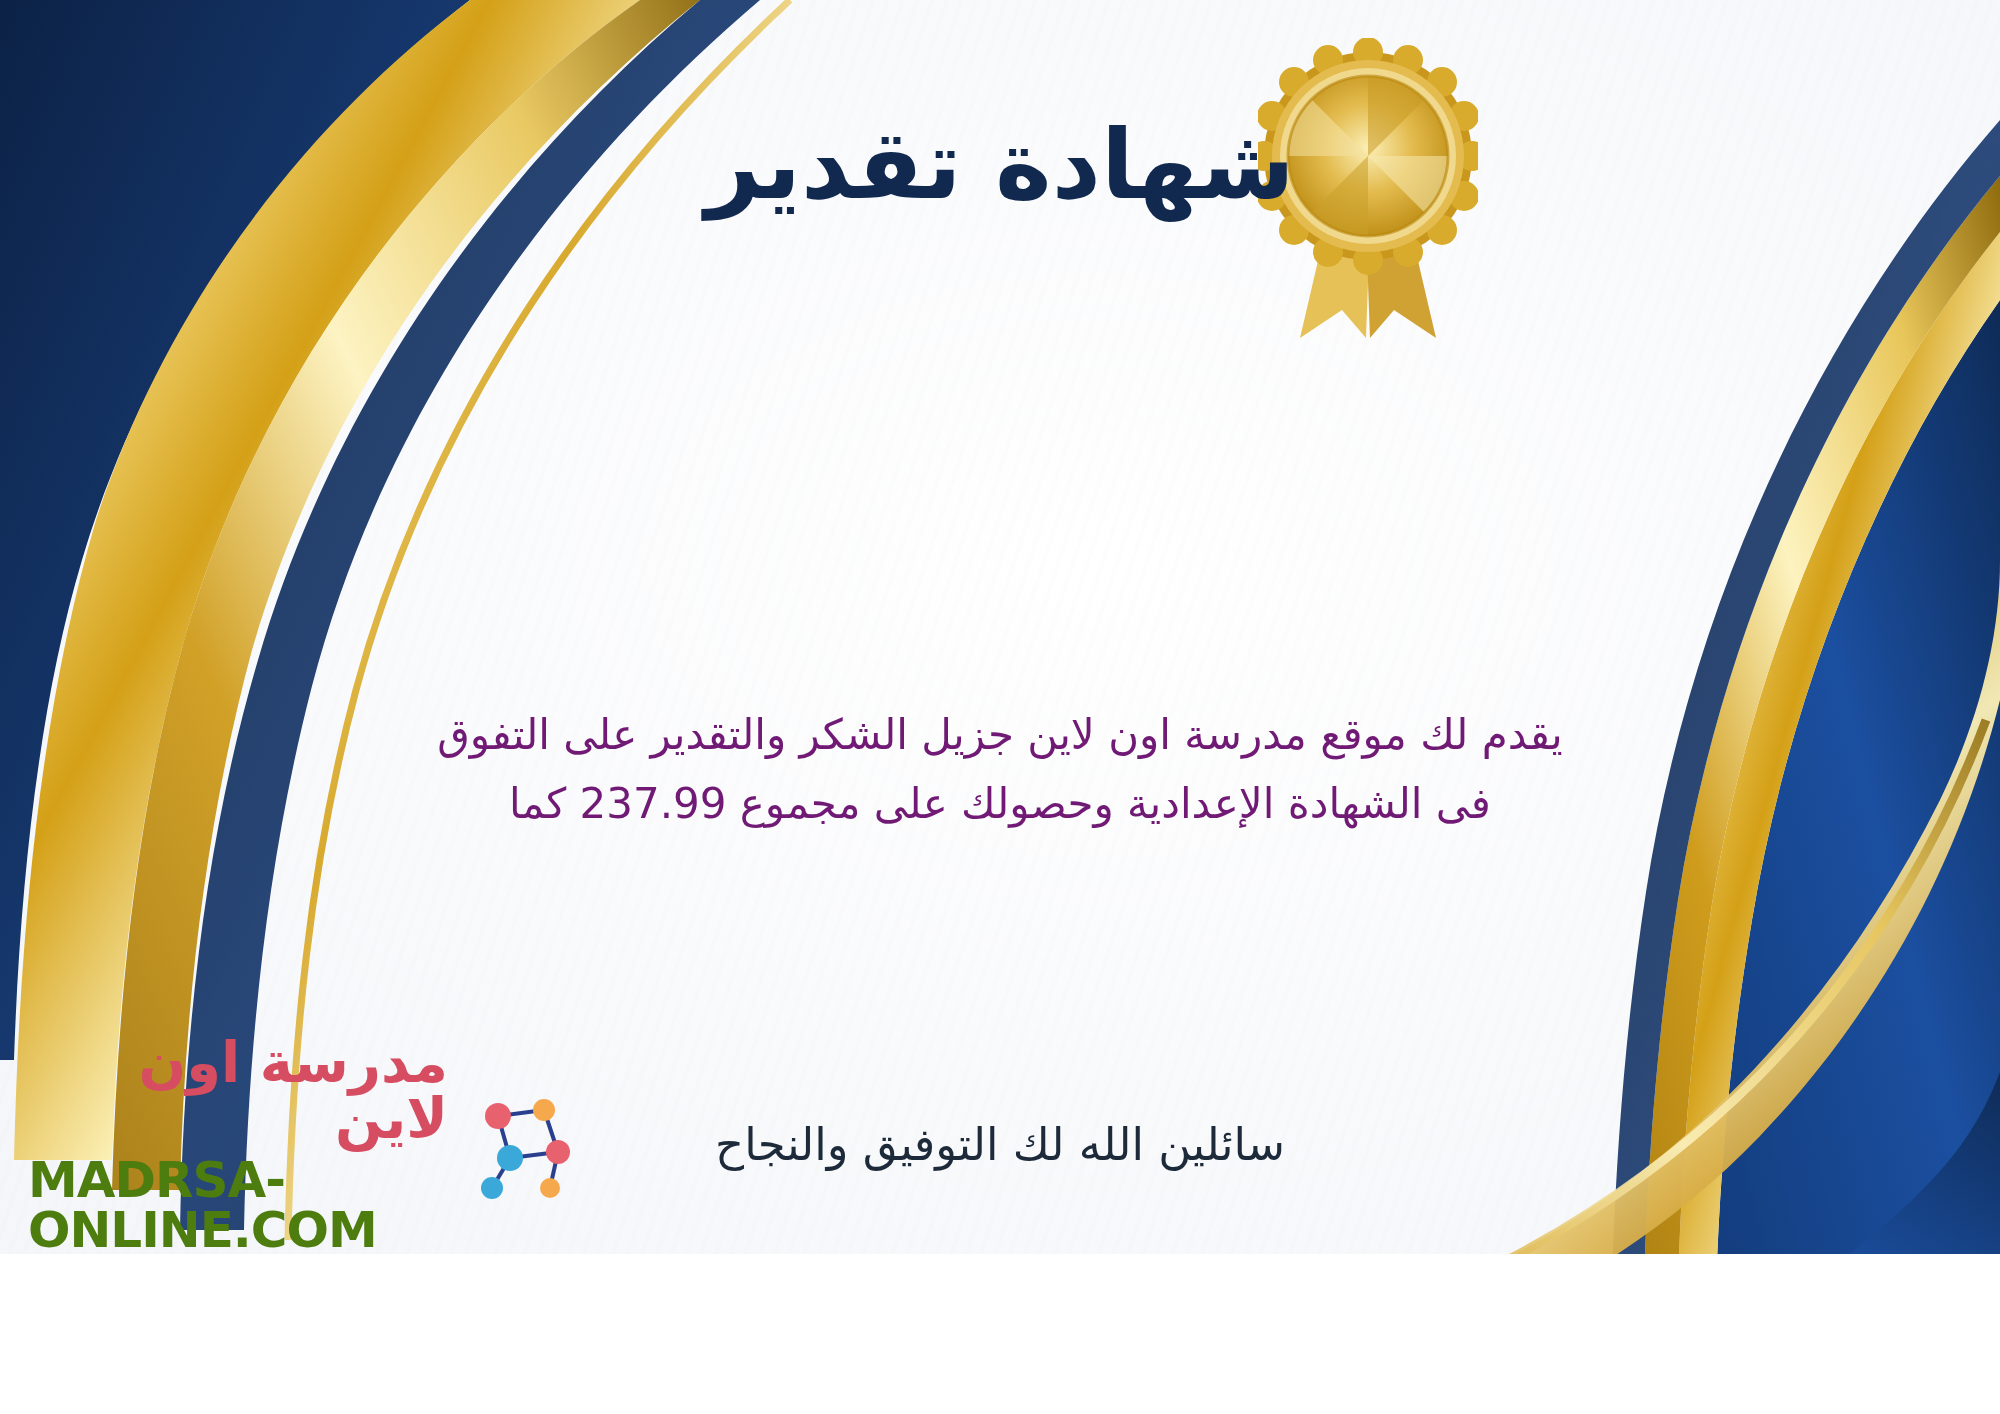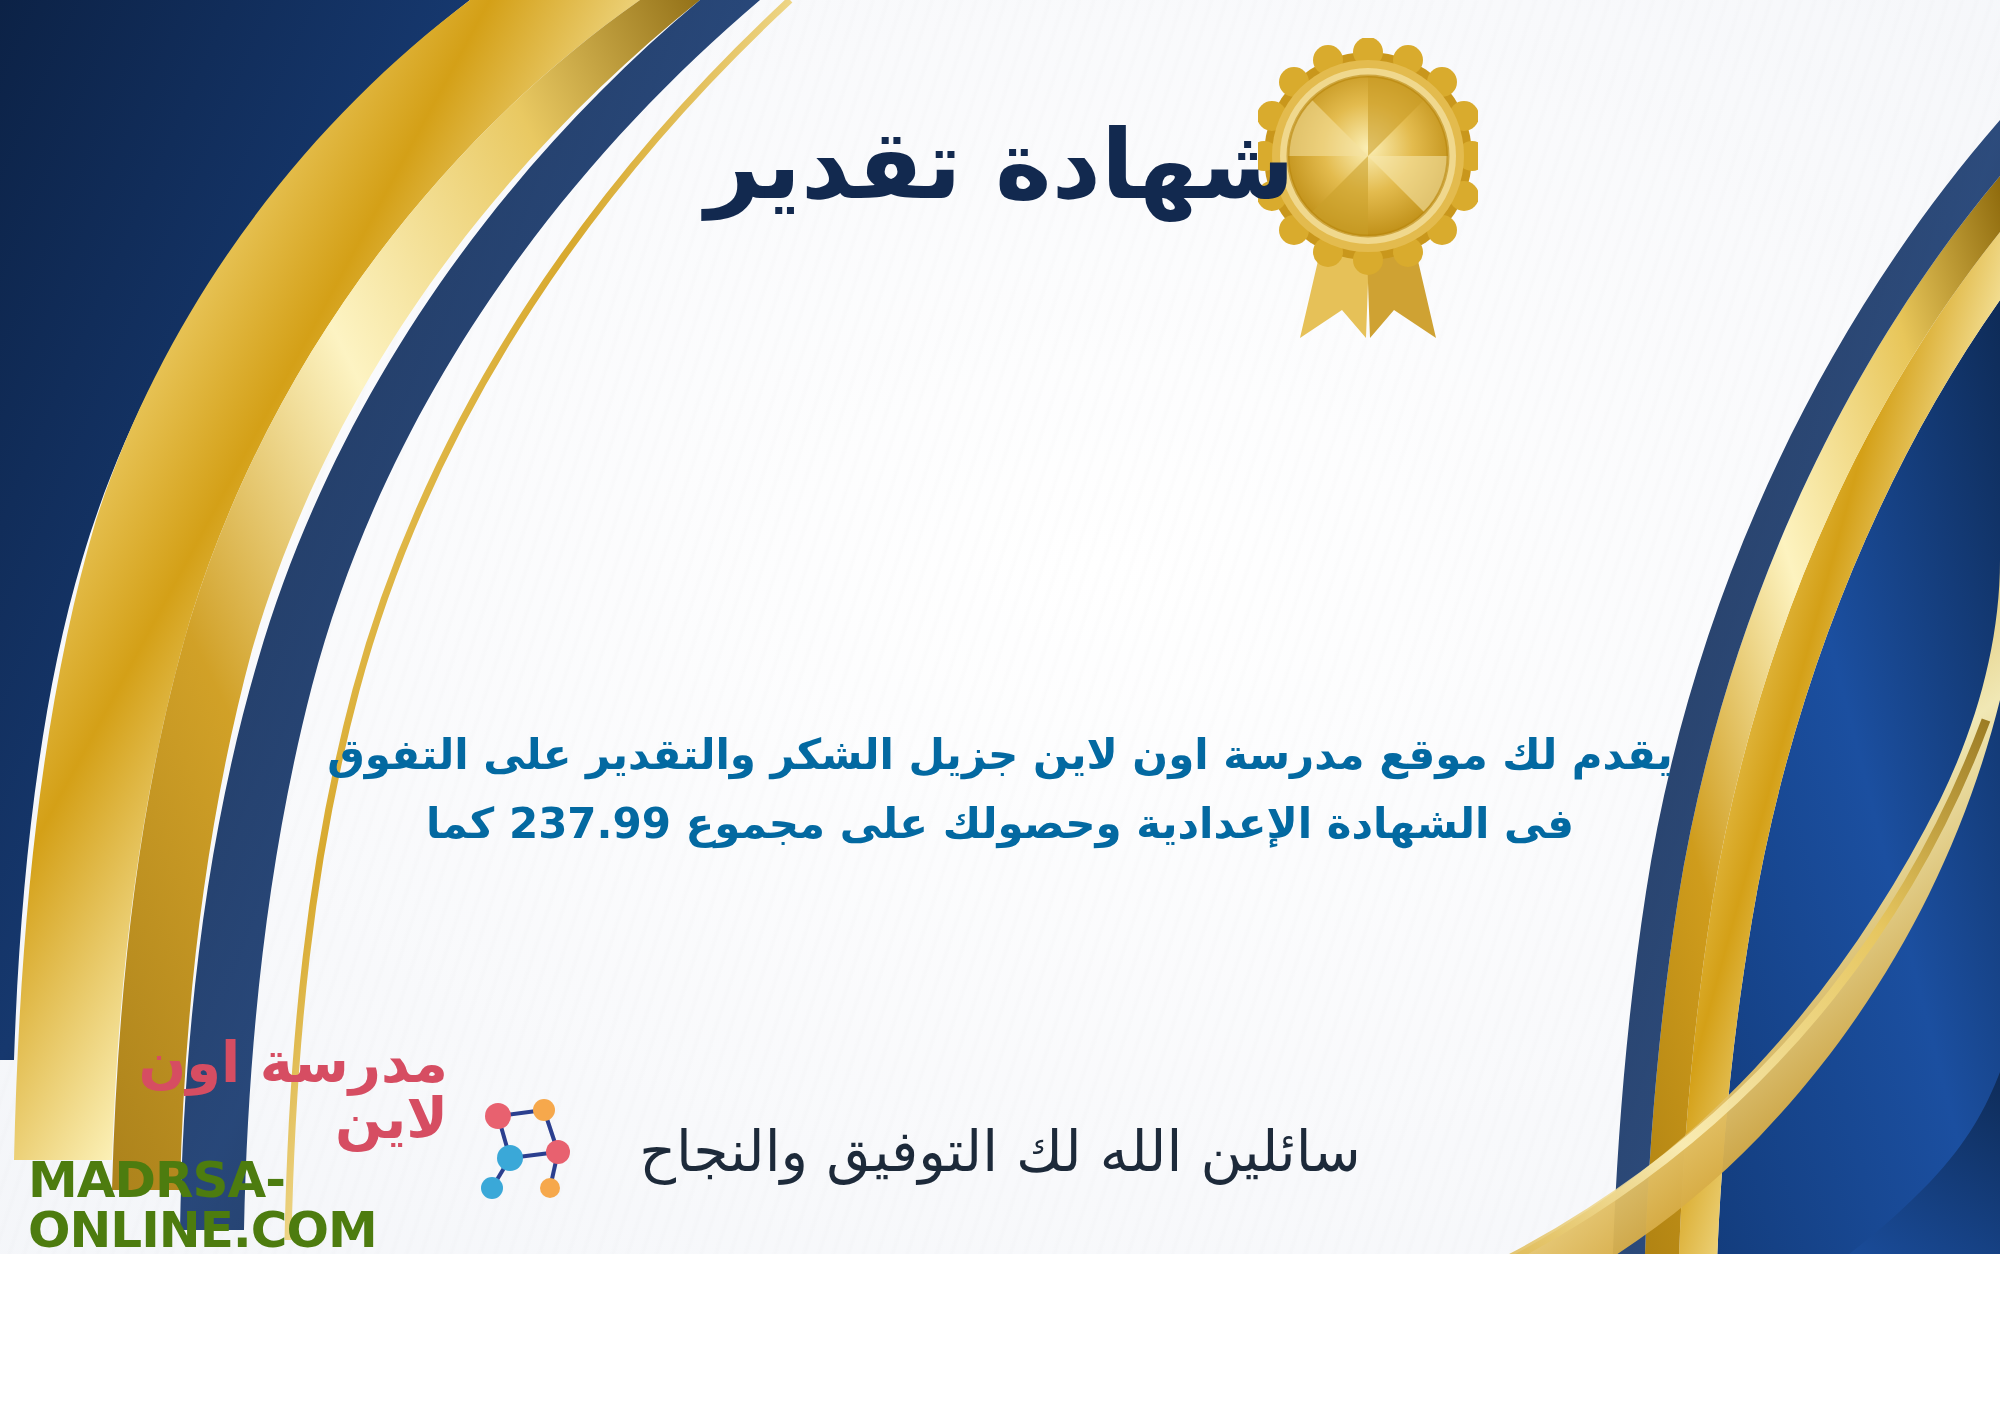--- a/index.html
+++ b/index.html
@@ -87,38 +87,38 @@
     left: 0;
     right: 0;
     font-size: 62px;
     font-weight: 700;
     color: #1b4fa0;
     line-height: 1.2;
   }
 
   .body-text {
     position: absolute;
-    top: 720px;
+    top: 700px;
     left: 130px;
     right: 130px;
     font-size: 42px;
-    font-weight: 700;
-    color: #0369a1;
+    font-weight: 400;
+    color: #701a75;
     line-height: 1.65;
   }
   .body-text .line {
     display: block;
   }
 
   .closing {
     position: absolute;
     top: 1118px;
     left: 0;
     right: 0;
-    font-size: 57px;
+    font-size: 45px;
     font-weight: 500;
     color: #1d2a3a;
   }
 
   
   .logo {
     position: absolute;
     left: 28px;
     bottom: 24px;
     width: 560px;

